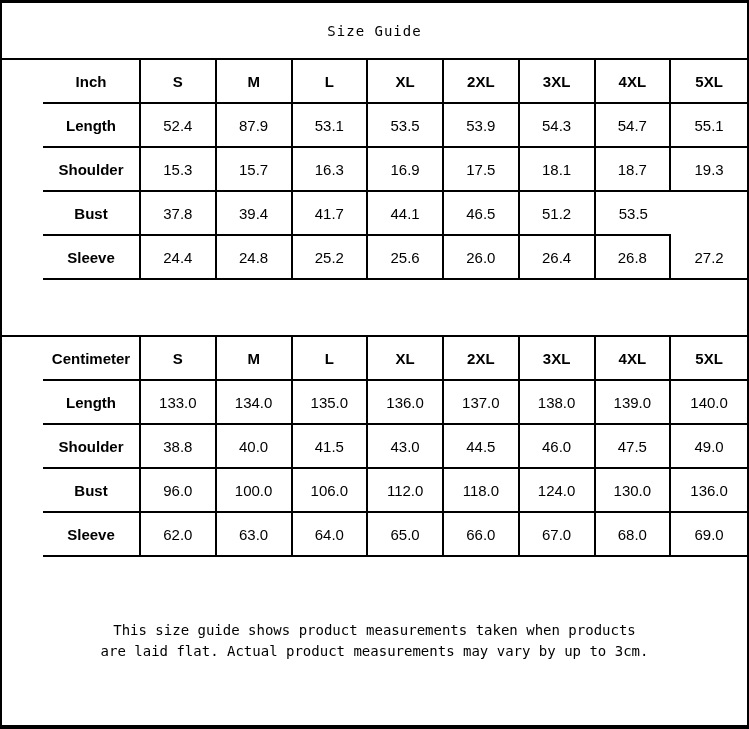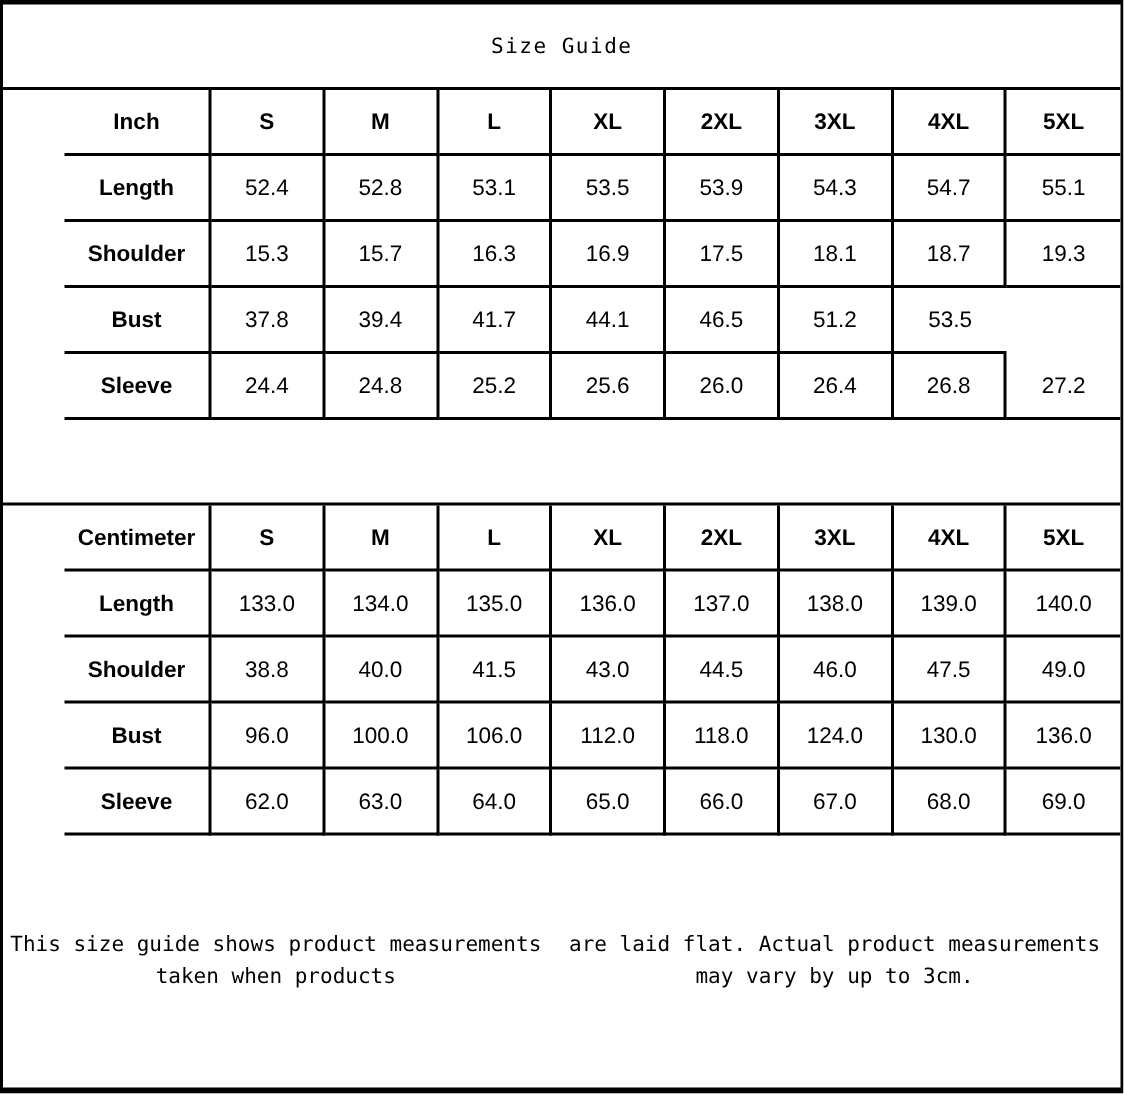--- a/index.html
+++ b/index.html
@@ -35,21 +35,21 @@
     overflow: hidden; white-space: nowrap;
   }
   .cell:last-child { border-right: none; }
   .head { font-weight: bold; }
   .gap-row {
     height: 57px; flex: 0 0 57px;
     border-bottom: 2px solid #000;
   }
   .footer-row {
     flex: 1 1 auto;
-    display: flex; flex-direction: row;
+    display: flex; flex-direction: column;
     align-items: center; justify-content: center;
     font-family: "DejaVu Sans Mono", "Liberation Mono", monospace;
     font-size: 14px; line-height: 1.5;
     text-align: center;
   }
 </style>
 </head>
 <body>
 
 <div class="sheet">
@@ -64,21 +64,21 @@
       <div class="cell head">L</div>
       <div class="cell head">XL</div>
       <div class="cell head">2XL</div>
       <div class="cell head">3XL</div>
       <div class="cell head">4XL</div>
       <div class="cell head">5XL</div>
     </div>
     <div class="t-row">
       <div class="cell head">Length</div>
       <div class="cell">52.4</div>
-      <div class="cell">52.8</div>
+      <div class="cell">87.9</div>
       <div class="cell">53.1</div>
       <div class="cell">53.5</div>
       <div class="cell">53.9</div>
       <div class="cell">54.3</div>
       <div class="cell">54.7</div>
       <div class="cell">55.1</div>
     </div>
     <div class="t-row">
       <div class="cell head">Shoulder</div>
       <div class="cell">15.3</div>

